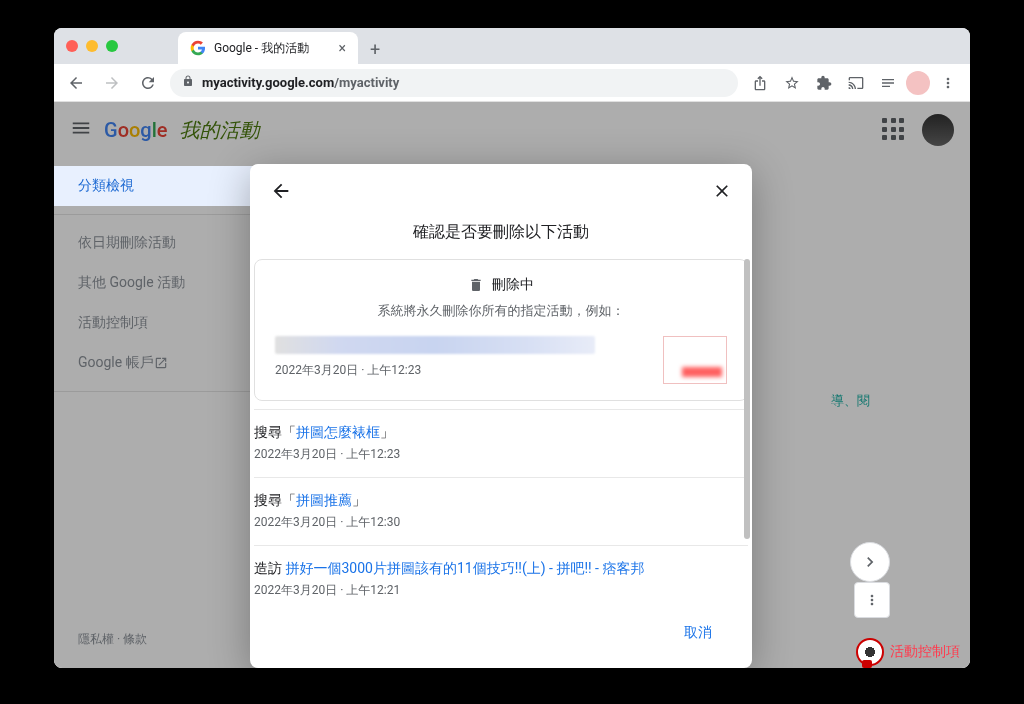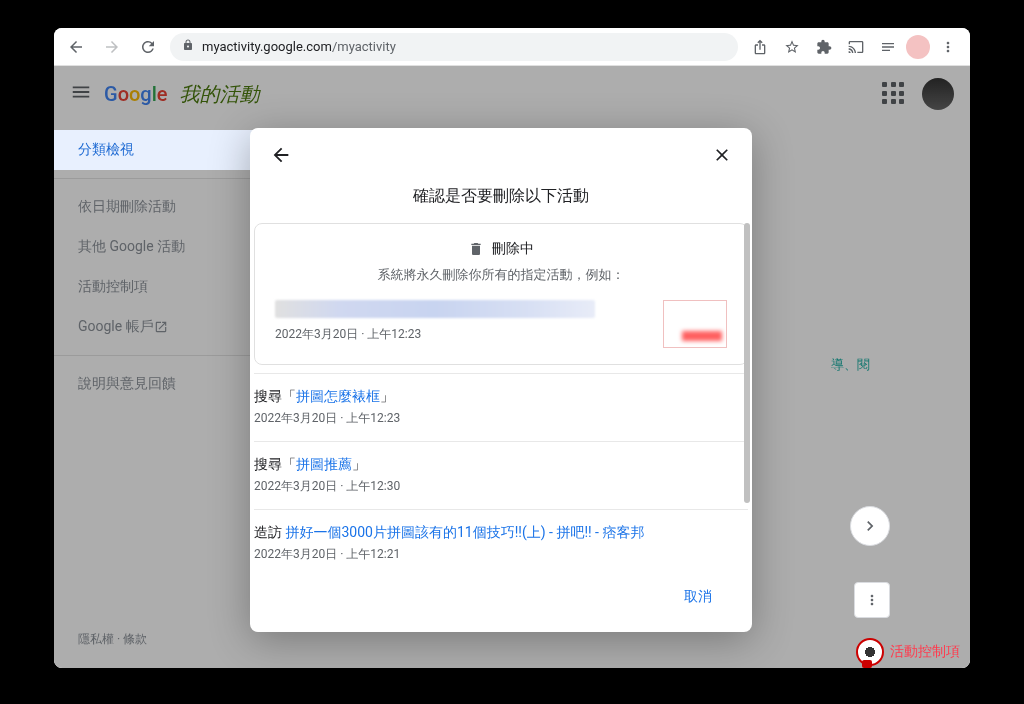--- a/index.html
+++ b/index.html
@@ -12,21 +12,21 @@
 .tl-yellow { background: #febc2e; }
 .tl-green { background: #28c840; }
 .tabs-bar { display: flex; margin-left: 60px; align-items: flex-end; height: 100%; }
 .tab { background: #fff; height: 32px; padding: 0 12px; display: flex; align-items: center; gap: 8px; border-radius: 8px 8px 0 0; min-width: 180px; font-size: 12px; color: #202124; }
 .tab-favicon { width: 16px; height: 16px; display: flex; align-items: center; justify-content: center; }
 .tab-close { color: #5f6368; font-size: 14px; margin-left: auto; cursor: pointer; }
 .new-tab { color: #5f6368; margin-left: 8px; font-size: 18px; cursor: pointer; padding: 4px; }
 .address-bar { height: 38px; background: #fff; display: flex; align-items: center; padding: 0 8px; gap: 8px; border-bottom: 1px solid #e0e0e0; }
 .nav-icon { width: 28px; height: 28px; display: flex; align-items: center; justify-content: center; color: #5f6368; cursor: pointer; border-radius: 50%; }
 .nav-icon svg { width: 18px; height: 18px; }
-.url-bar { flex: 1; height: 28px; background: #f1f3f4; border-radius: 14px; display: flex; align-items: center; padding: 0 12px; gap: 8px; font-size: 13px; color: #202124; }
+.url-bar { flex: 1; height: 28px; background: #f1f3f4; border-radius: 14px; display: flex; align-items: center; padding: 0 12px; gap: 8px; font-size: 13px; color: #202124; font-weight: bold; }
 .lock-icon { color: #5f6368; }
 .url-text { color: #5f6368; }
 .url-domain { color: #202124; }
 .toolbar-icons { display: flex; gap: 4px; align-items: center; }
 .toolbar-icon { width: 28px; height: 28px; display: flex; align-items: center; justify-content: center; color: #5f6368; cursor: pointer; }
 .avatar-small { width: 24px; height: 24px; border-radius: 50%; background: #f4c2c2; }
 .page-content { flex: 1; position: relative; background: #fff; overflow: hidden; }
 .page-header { height: 56px; display: flex; align-items: center; padding: 0 16px; gap: 12px; }
 .menu-icon { color: #5f6368; cursor: pointer; }
 .google-logo { display: flex; align-items: center; gap: 4px; font-size: 20px; }
@@ -76,20 +76,42 @@
 .watermark { position: absolute; bottom: 38px; right: 64px; display: flex; align-items: center; gap: 6px; }
 .watermark-icon { width: 28px; height: 28px; border-radius: 50%; background: radial-gradient(#333 30%, #fff 30%); border: 2px solid #c00; position: relative; }
 .watermark-icon::after { content: ''; position: absolute; bottom: -4px; left: 4px; width: 10px; height: 8px; background: #c00; border-radius: 2px; }
 .watermark-text { color: #ff3b4e; font-size: 14px; font-weight: 500; }
 .external-icon { width: 14px; height: 14px; }
 </style>
 </head>
 <body>
 
 <div class="browser-window">
+  <div class="window-controls">
+    <div class="traffic-lights">
+      <div class="traffic-light tl-red"></div>
+      <div class="traffic-light tl-yellow"></div>
+      <div class="traffic-light tl-green"></div>
+    </div>
+    <div class="tabs-bar">
+      <div class="tab">
+        <span class="tab-favicon">
+          <svg viewBox="0 0 24 24" width="16" height="16">
+              <path fill="#4285F4" d="M22.56 12.25c0-.78-.07-1.53-.2-2.25H12v4.26h5.92c-.26 1.37-1.04 2.53-2.21 3.31v2.77h3.57c2.08-1.92 3.28-4.74 3.28-8.09z"></path>
+              <path fill="#34A853" d="M12 23c2.97 0 5.46-.98 7.28-2.66l-3.57-2.77c-.98.66-2.23 1.06-3.71 1.06-2.86 0-5.29-1.93-6.16-4.53H2.18v2.84C3.99 20.53 7.7 23 12 23z"></path>
+              <path fill="#FBBC05" d="M5.84 14.09c-.22-.66-.35-1.36-.35-2.09s.13-1.43.35-2.09V7.07H2.18C1.43 8.55 1 10.22 1 12s.43 3.45 1.18 4.93l3.66-2.84z"></path>
+              <path fill="#EA4335" d="M12 5.38c1.62 0 3.06.56 4.21 1.64l3.15-3.15C17.45 2.09 14.97 1 12 1 7.7 1 3.99 3.47 2.18 7.07l3.66 2.84c.87-2.6 3.3-4.53 6.16-4.53z"></path>
+            </svg>
+        </span>
+        <span>Google - 我的活動</span>
+        <span class="tab-close">×</span>
+      </div>
+      <span class="new-tab">+</span>
+    </div>
+  </div>
 
   <div class="address-bar">
     <div class="nav-icon">
         <svg viewBox="0 0 24 24">
           <path fill="currentColor" d="M20 11H7.83l5.59-5.59L12 4l-8 8 8 8 1.41-1.41L7.83 13H20v-2z"></path>
         </svg>
       </div>
     <div class="nav-icon" style="opacity:0.4">
         <svg viewBox="0 0 24 24">
           <path fill="currentColor" d="M12 4l-1.41 1.41L16.17 11H4v2h12.17l-5.58 5.59L12 20l8-8z"></path>
@@ -181,23 +203,20 @@
         <div class="sidebar-item">
             <span>活動控制項</span>
           </div>
         <div class="sidebar-item">
             <span>Google 帳戶</span>
             <svg class="external-icon" viewBox="0 0 24 24">
               <path fill="currentColor" d="M19 19H5V5h7V3H5c-1.11 0-2 .9-2 2v14c0 1.1.89 2 2 2h14c1.1 0 2-.9 2-2v-7h-2v7zM14 3v2h3.59l-9.83 9.83 1.41 1.41L19 6.41V10h2V3h-7z"></path>
             </svg>
           </div>
         <div class="sidebar-divider"></div>
-        <div class="sidebar-item">
-            <span>說明與意見回饋</span>
-          </div>
       </div>
       <div class="sidebar-footer">隱私權 · 條款</div>
       <div class="content-text">導、閱</div>
       <div class="nav-arrow">
           <svg width="20" height="20" viewBox="0 0 24 24">
             <path fill="currentColor" d="M10 6L8.59 7.41 13.17 12l-4.58 4.59L10 18l6-6z"></path>
           </svg>
         </div>
       <div class="more-btn">
           <svg width="16" height="16" viewBox="0 0 24 24">

